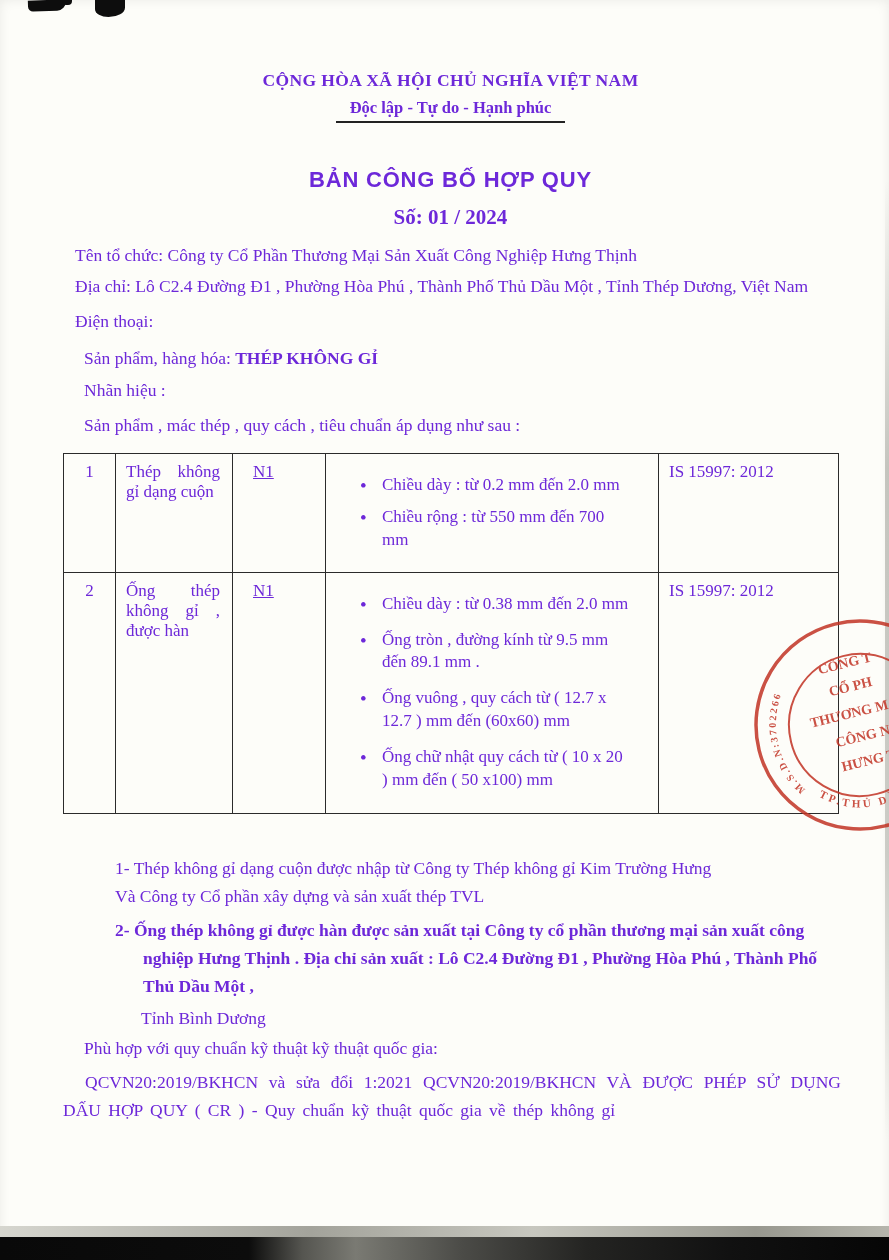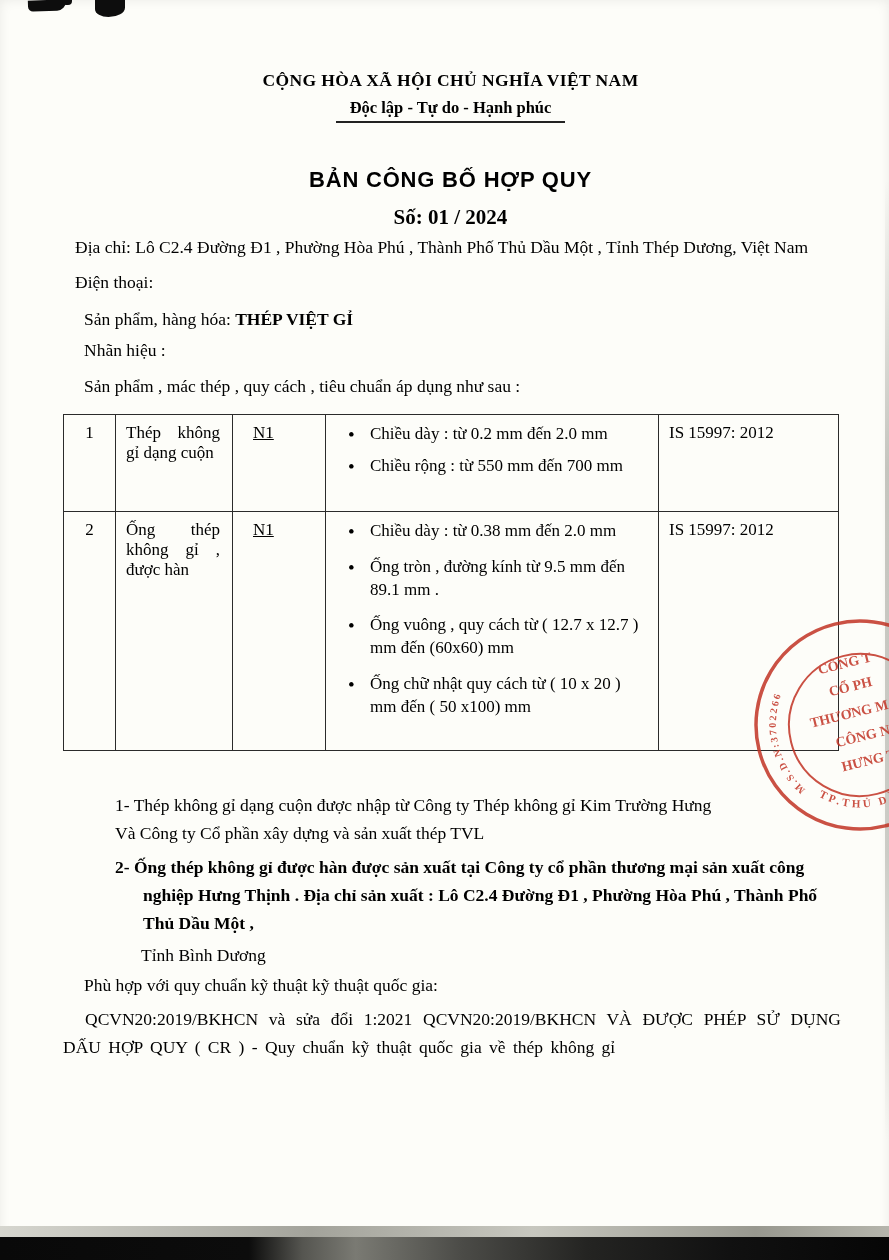--- a/index.html
+++ b/index.html
@@ -1,19 +1,19 @@
 <!DOCTYPE html>
 <html><head>
 <meta charset="utf-8">
 <style>
   html,body{margin:0;padding:0;background:#e9e9e4;}
   .scan{
     position:relative;width:889px;height:1260px;margin:0 auto;
     background:#fdfdf9;overflow:hidden;
-    font-family:"Liberation Serif", serif;color:#000000;
+    font-family:"Liberation Serif", serif;color:#6d28d9;
     box-shadow:inset 0 0 12px rgba(0,0,0,.08);
   }
   .page{position:relative;padding:70px 51px 0 63px;box-sizing:border-box;width:100%;}
   .center{text-align:center;}
   .national-title{font-weight:bold;font-size:17.5px;letter-spacing:.4px;}
   .motto-wrap{text-align:center;margin-top:7px;}
   .motto{font-weight:bold;font-size:16.5px;display:inline-block;
     border-bottom:2px solid #222;padding:0 14px 3px 14px;}
   .doc-title{text-align:center;margin-top:44px;font-family:"Liberation Sans",sans-serif;
     font-weight:bold;font-size:22px;letter-spacing:.8px;}
@@ -28,21 +28,21 @@
   table.spec td,table.spec th{border:1.2px solid #2b2b2b;vertical-align:top;
     font-size:17px;text-align:left;font-weight:normal;padding:8px 10px;box-sizing:border-box;}
   table.spec th{height:41px;padding-top:9px;}
   .th-stt{text-align:center !important;}
   .cell-stt{text-align:center !important;}
   .row1 td{height:97px;}
   .row2 td{height:239px;}
   .cell-sp{text-align:justify !important;padding-right:12px !important;}
   .cell-mac{padding-left:20px !important;text-decoration:underline;}
   .cell-qc{padding-left:20px !important;padding-right:14px !important;}
-  ul.bullets{list-style:none;margin:0;padding:0;}
+  ul.bullets{list-style:none;margin:12px;padding:0;}
   ul.bullets li{position:relative;padding-left:24px;margin-bottom:9px;text-align:left;line-height:1.35;}
   .row2 ul.bullets li{margin-bottom:13px;}
   ul.bullets li::before{content:"•";position:absolute;left:2px;top:-1px;font-size:19px;}
 
   .notes{margin-top:40px;font-size:17.5px;line-height:1.6;}
   .note-l{margin-left:52px;}
   .note-hang{margin-left:52px;padding-left:28px;text-indent:-28px;max-width:730px;margin-top:6px;font-weight:bold;}
   .province{margin-left:78px;margin-top:4px;}
   .conf-intro{margin-left:21px;margin-top:2px;}
   .conf-detail{margin-top:6px;text-align:justify;text-indent:22px;width:778px;word-spacing:3px;}
@@ -77,24 +77,25 @@
   <div class="page">
 
     <div class="center national-title">CỘNG HÒA XÃ HỘI CHỦ NGHĨA VIỆT NAM</div>
     <div class="motto-wrap">
       <span class="motto">Độc lập - Tự do - Hạnh phúc</span>
     </div>
 
     <div class="doc-title">BẢN CÔNG BỐ HỢP QUY</div>
     <div class="doc-number">Số: 01 / 2024</div>
 
+    <p class="p-main gap-top">Tên tổ chức: Công ty Cổ Phần Thương Mại Sản Xuất Công Nghiệp Hưng Thịnh</p>
     <p class="p-main">Địa chỉ: Lô C2.4 Đường Đ1 , Phường Hòa Phú , Thành Phố Thủ Dầu Một , Tỉnh Thép Dương, Việt Nam</p>
     <p class="p-main" style="margin-top:8px;">Điện thoại:</p>
 
-    <p class="p-indent" style="margin-top:10px;"><span>Sản phẩm, hàng hóa: </span><span class="bold">THÉP VIỆT GỈ</span></p>
+    <p class="p-indent" style="margin-top:10px;"><span>Sản phẩm, hàng hóa: </span><span class="bold">THÉP KHÔNG GỈ</span></p>
     <p class="p-indent">Nhãn hiệu :</p>
     <p class="p-indent" style="margin-top:8px;">Sản phẩm , mác thép , quy cách , tiêu chuẩn áp dụng như sau :</p>
 
     <table class="spec">
       <colgroup>
         <col style="width:52px">
           <col style="width:117px">
           <col style="width:93px">
           <col style="width:333px">
           <col style="width:180px">

